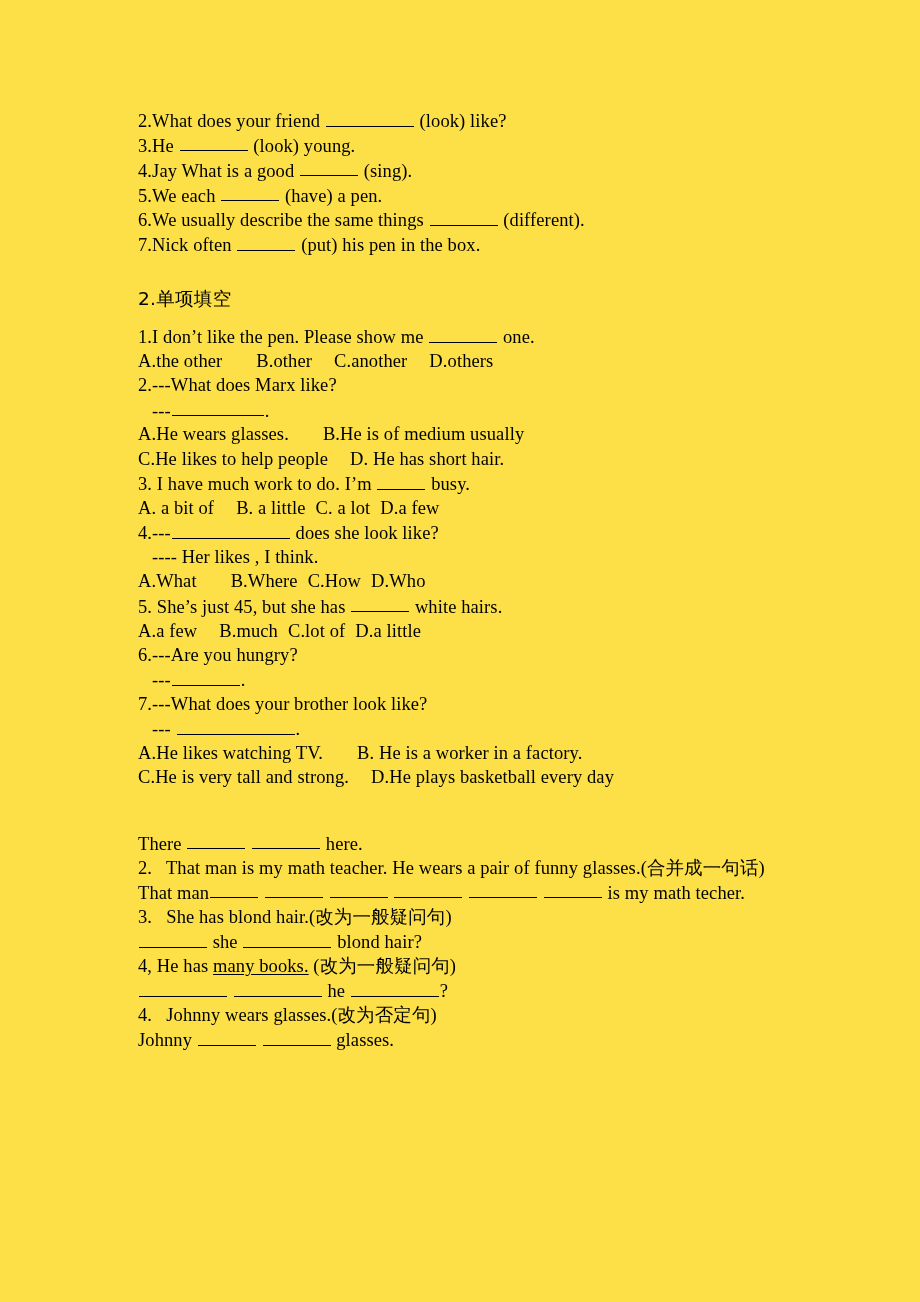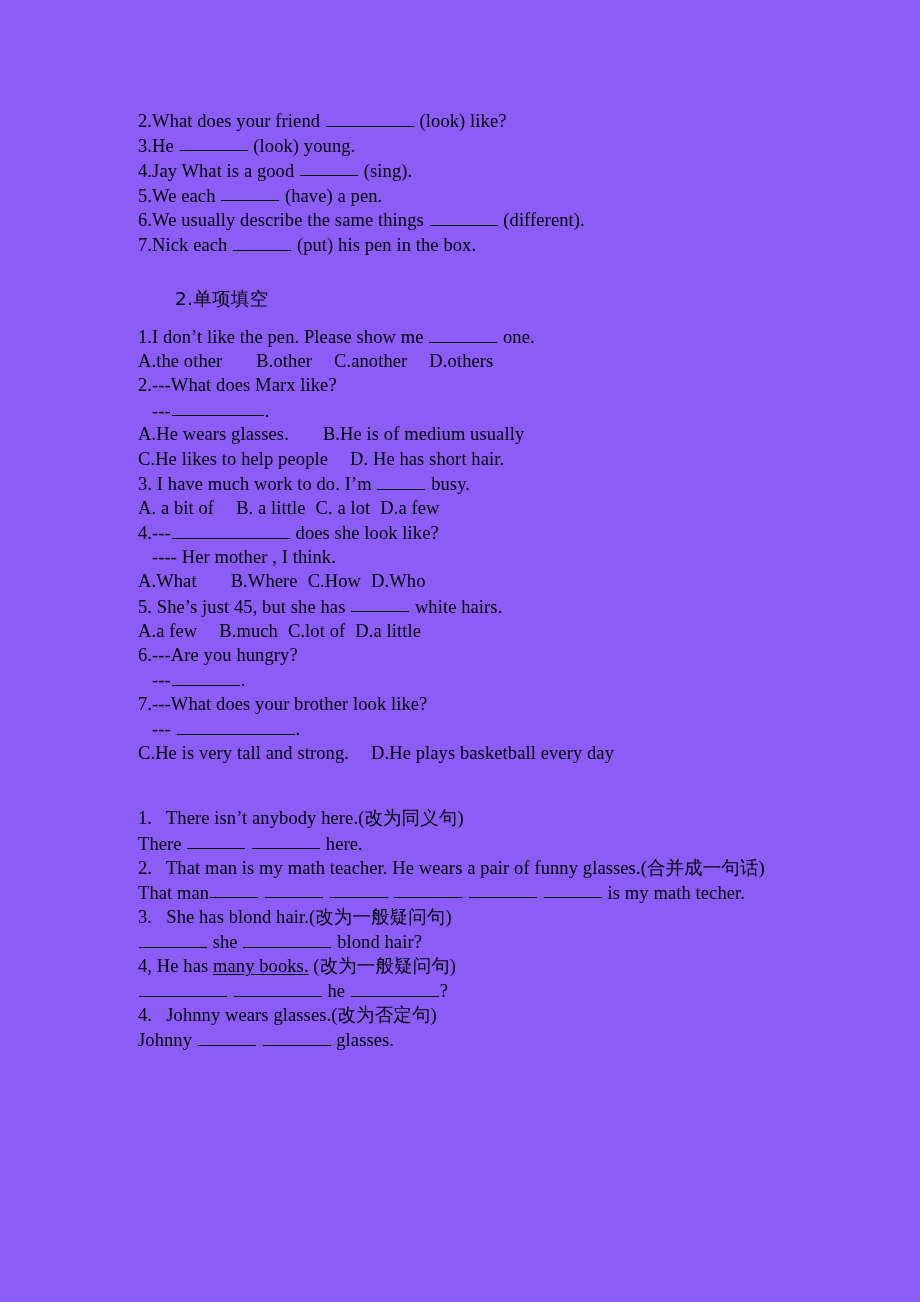--- a/index.html
+++ b/index.html
@@ -13,41 +13,40 @@
     position: relative;
     font-family: "Liberation Serif", "DejaVu Serif", serif;
     color: #000000;
     overflow: hidden;
   }
   .page {
     position: absolute;
     left: 0; top: 0;
     width: 920px;
     height: 1302px;
-    background: #8b5cf6;
+    background: #fde047;
   }
   .content {
     position: absolute;
     left: 138px;
     top: 108px;
     width: 700px;
   }
   .line {
     font-size: 18.5px;
     line-height: 24.3px;
     white-space: pre-wrap;
     letter-spacing: 0.1px;
   }
   .indent-sm { padding-left: 14px; }
   .heading {
     font-family: "DejaVu Sans", "Liberation Sans", sans-serif;
     font-size: 18.5px;
     line-height: 24px;
     letter-spacing: 0.3px;
-    margin-left: 37px;
   }
   .gap-section-top { height: 30px; }
   .gap-after-heading { height: 13px; }
   .gap-block { height: 28px; }
   .blank {
     display: inline-block;
     border-bottom: 1px solid #000;
     vertical-align: baseline;
     height: 0.95em;
     margin: 0 1px;
@@ -68,61 +67,61 @@
 
 <div class="page">
   <div class="content">
 
     <div>
       <div class="line"><span>2.</span><span>What does your friend </span><span class="blank b-xl"></span><span> (look) like?</span></div>
       <div class="line"><span>3.</span><span>He </span><span class="blank b-lg"></span><span> (look) young.</span></div>
       <div class="line"><span>4.</span><span>Jay What is a good </span><span class="blank b-md"></span><span> (sing).</span></div>
       <div class="line"><span>5.</span><span>We each </span><span class="blank b-md"></span><span> (have) a pen.</span></div>
       <div class="line"><span>6.</span><span>We usually describe the same things </span><span class="blank b-lg"></span><span> (different).</span></div>
-      <div class="line"><span>7.</span><span>Nick each </span><span class="blank b-md"></span><span> (put) his pen in the box.</span></div>
+      <div class="line"><span>7.</span><span>Nick often </span><span class="blank b-md"></span><span> (put) his pen in the box.</span></div>
     </div>
 
     <div class="gap-section-top"></div>
 
     <div>
       <div class="heading">2.单项填空</div>
       <div class="gap-after-heading"></div>
 
       <div class="line"><span>1.I don’t like the pen. Please show me </span><span class="blank b-lg"></span><span> one.</span></div>
       <div class="line"><span>A.the other</span><span class="sp3"></span><span>B.other</span><span class="sp2"></span><span>C.another</span><span class="sp2"></span><span>D.others</span></div>
 
       <div class="line">2.---What does Marx like?</div>
       <div class="line indent-sm"><span>---</span><span class="blank b-q2"></span><span>.</span></div>
       <div class="line"><span>A.He wears glasses.</span><span class="sp3"></span><span>B.He is of medium usually</span></div>
       <div class="line"><span>C.He likes to help people</span><span class="sp2"></span><span>D. He has short hair.</span></div>
 
       <div class="line"><span>3. I have much work to do. I’m </span><span class="blank b-sm"></span><span> busy.</span></div>
       <div class="line"><span>A. a bit of</span><span class="sp2"></span><span>B. a little</span><span class="sp1"></span><span>C. a lot</span><span class="sp1"></span><span>D.a few</span></div>
 
       <div class="line"><span>4.---</span><span class="blank b-q7"></span><span> does she look like?</span></div>
-      <div class="line indent-sm">---- Her mother , I think.</div>
+      <div class="line indent-sm">---- Her likes , I think.</div>
       <div class="line"><span>A.What</span><span class="sp3"></span><span>B.Where</span><span class="sp1"></span><span>C.How</span><span class="sp1"></span><span>D.Who</span></div>
 
       <div class="line"><span>5. She’s just 45, but she has </span><span class="blank b-md"></span><span> white hairs.</span></div>
       <div class="line"><span>A.a few</span><span class="sp2"></span><span>B.much</span><span class="sp1"></span><span>C.lot of</span><span class="sp1"></span><span>D.a little</span></div>
 
       <div class="line">6.---Are you hungry?</div>
       <div class="line indent-sm"><span>---</span><span class="blank b-lg"></span><span>.</span></div>
 
       <div class="line">7.---What does your brother look like?</div>
       <div class="line indent-sm"><span>---</span> <span class="blank b-q7"></span><span>.</span></div>
+      <div class="line"><span>A.He likes watching TV.</span><span class="sp3"></span><span>B. He is a worker in a factory.</span></div>
       <div class="line"><span>C.He is very tall and strong.</span><span class="sp2"></span><span>D.He plays basketball every day</span></div>
     </div>
 
     <div class="gap-block"></div>
 
     <div>
       <div class="gap-after-heading"></div>
 
-      <div class="line">1.   There isn’t anybody here.(改为同义句)</div>
       <div class="line"><span>There </span><span class="blank b-md"></span> <span class="blank b-lg"></span><span> here.</span></div>
 
       <div class="line">2.   That man is my math teacher. He wears a pair of funny glasses.(合并成一句话)</div>
       <div class="line"><span>That man</span><span class="blank b-sm"></span> <span class="blank b-md"></span> <span class="blank b-md"></span> <span class="blank b-lg"></span> <span class="blank b-lg"></span> <span class="blank b-md"></span><span> is my math techer.</span></div>
 
       <div class="line">3.   She has blond hair.(改为一般疑问句)</div>
       <div class="line"><span class="blank b-lg"></span><span> she </span><span class="blank b-xl"></span><span> blond hair?</span></div>
 
       <div class="line"><span>4, He has </span><span class="u">many books.</span><span> (改为一般疑问句)</span></div>
       <div class="line"><span class="blank b-xl"></span> <span class="blank b-xl"></span><span> he </span><span class="blank b-xl"></span><span>?</span></div>

